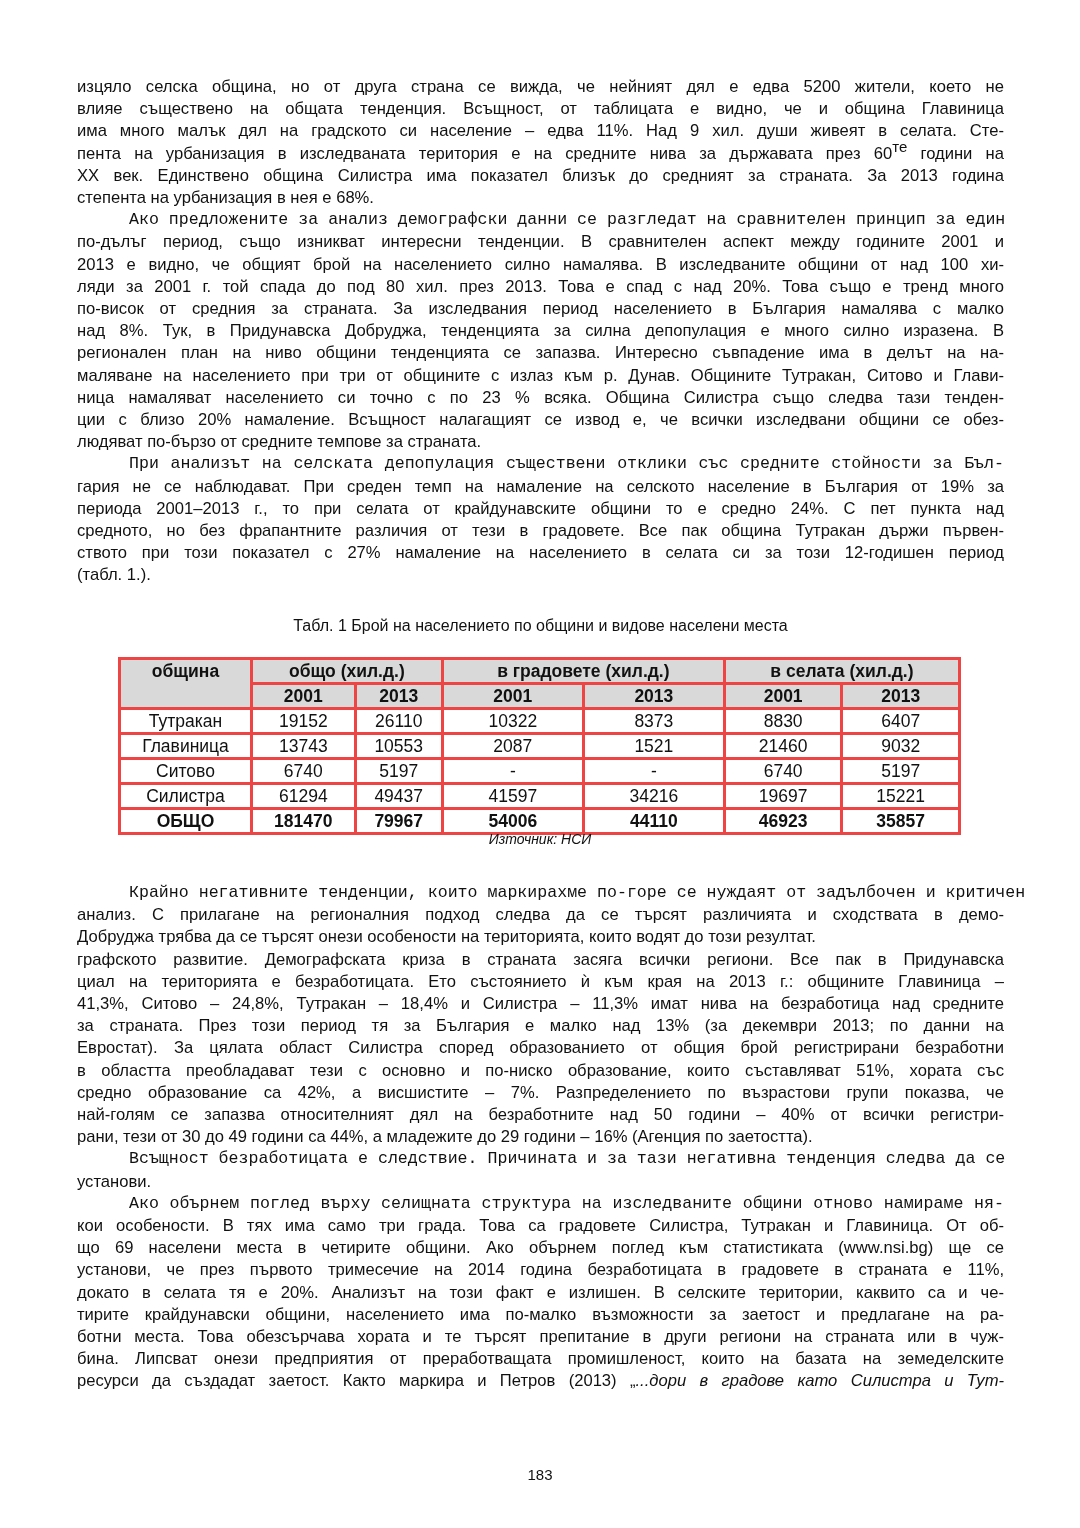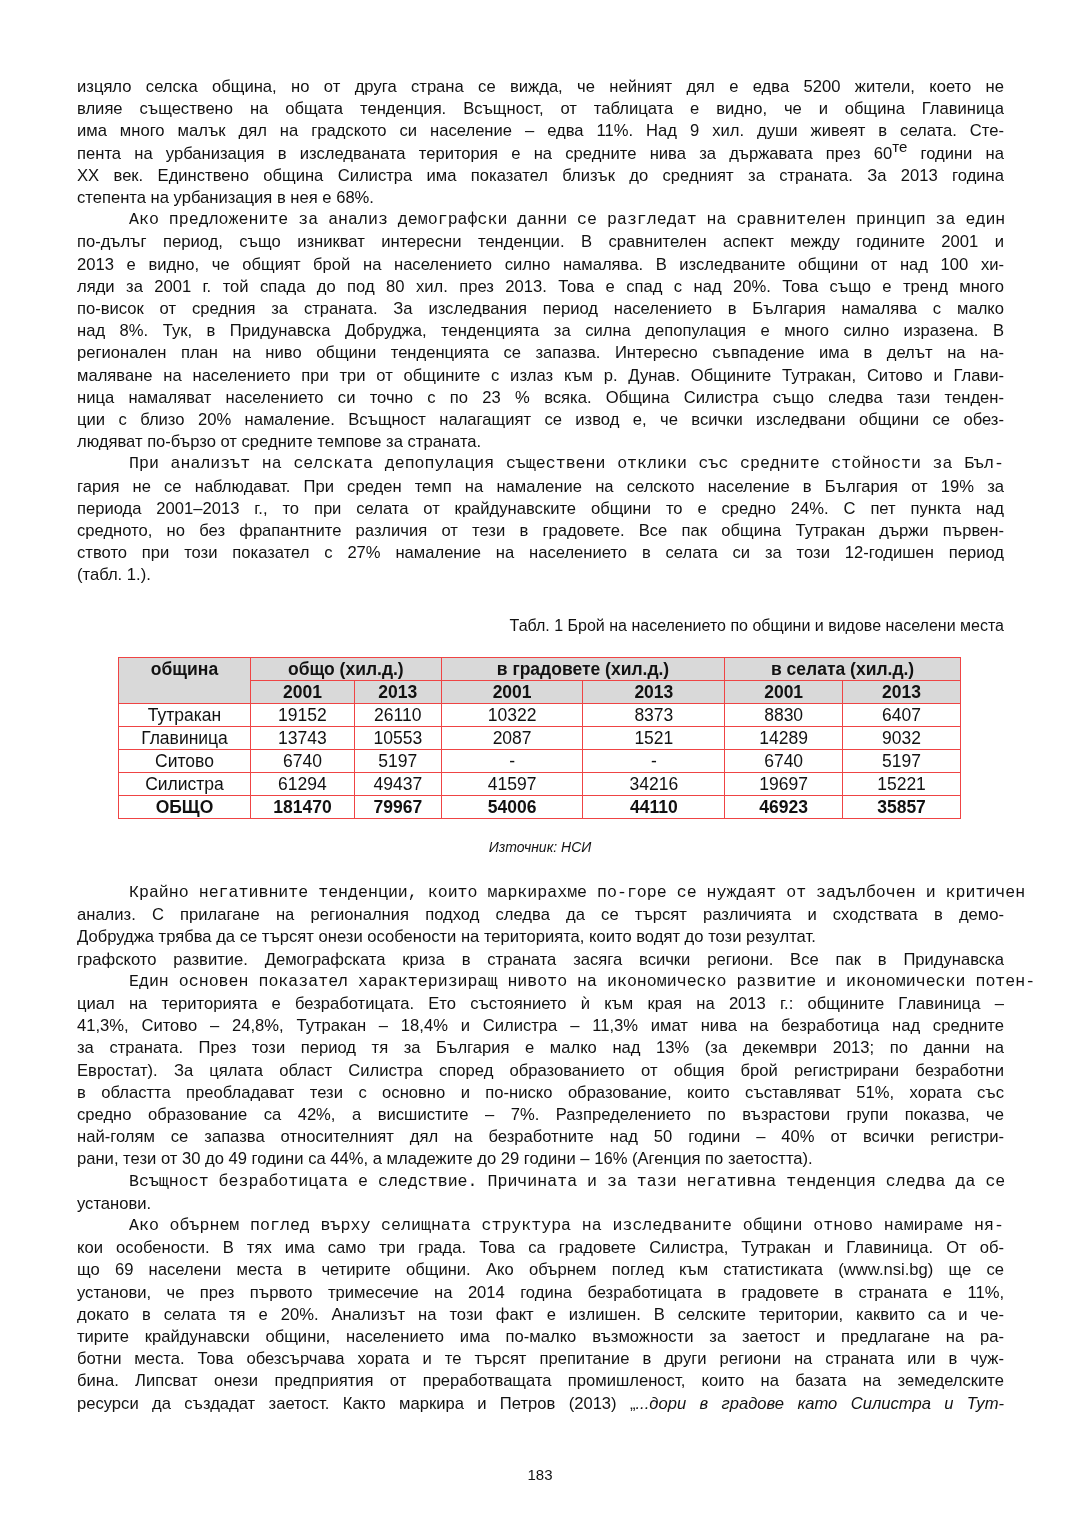--- a/index.html
+++ b/index.html
@@ -4,29 +4,29 @@
 <style>
   html, body { margin: 0; padding: 0; background: #ffffff; }
   body { width: 1080px; height: 1528px; position: relative; overflow: hidden;
          font-family: "Liberation Sans", sans-serif; color: #111; }
   .page { position: absolute; left: 77px; top: 76px; width: 927px; }
   .p { font-size: 16.6px; line-height: 22.2px; text-align: justify; margin: 0; }
   .p .line { display: block; text-align: justify; text-align-last: justify; white-space: nowrap; }
   .p .line.last { text-align-last: left; }
   .indent { padding-left: 52px; font-family: Liberation Mono, monospace; }
   sup { font-size: 15px; vertical-align: 7px; line-height: 0; }
-  .caption { font-size: 16px; text-align: right; margin-top: 30px; margin-bottom: 18px; }
+  .caption { font-size: 16px; text-align: center; margin-top: 30px; margin-bottom: 18px; }
   table.t { position: absolute; left: 118px; top: 657px; width: 843px; border-collapse: collapse;
             font-size: 17.5px; }
-  table.t td, table.t th { border: 1px solid #ef4444; text-align: center; height: 22px; padding: 0; line-height: 22px; }
+  table.t td, table.t th { border: 3px solid #ef4444; text-align: center; height: 22px; padding: 0; line-height: 22px; }
   table.t th { background: #d9d9d9; font-weight: bold; }
   table.t tr.total td { font-weight: bold; }
   table.t col.c0 { width: 132px; }
   .source { position: absolute; left: 0; width: 1080px; top: 831px; text-align: center;
-            font-style: italic; font-size: 14px; margin-top: 8px; }
+            font-style: italic; font-size: 14px; }
   .block2 { position: absolute; left: 77px; top: 882px; width: 927px; }
   .pagenum { position: absolute; left: 0; width: 1080px; top: 1466px; text-align: center; font-size: 15px; }
   i.quote { font-style: italic; }
 </style>
 </head>
 <body>
 
 <div class="page">
   <p class="p">
     <span class="line">изцяло селска община, но от друга страна се вижда, че нейният дял е едва 5200 жители, което не</span>
@@ -93,21 +93,21 @@
     <td>8373</td>
     <td>8830</td>
     <td>6407</td>
   </tr>
   <tr>
     <td>Главиница</td>
     <td>13743</td>
     <td>10553</td>
     <td>2087</td>
     <td>1521</td>
-    <td>14289</td>
+    <td>21460</td>
     <td>9032</td>
   </tr>
   <tr>
     <td>Ситово</td>
     <td>6740</td>
     <td>5197</td>
     <td>-</td>
     <td>-</td>
     <td>6740</td>
     <td>5197</td>
@@ -136,21 +136,20 @@
 <div class="source">Източник: НСИ</div>
 
 <div class="block2">
   <p class="p">
     <span class="line indent">Крайно негативните тенденции, които маркирахме по-горе се нуждаят от задълбочен и критичен</span>
     <span class="line">анализ. С прилагане на регионалния подход следва да се търсят различията и сходствата в демо-</span>
     <span class="line last">Добруджа трябва да се търсят онези особености на територията, които водят до този резултат.</span>
     <span class="line">графското развитие. Демографската криза в страната засяга всички региони. Все пак в Придунавска</span>
   </p>
   <p class="p">
-    <span class="line indent">Един основен показател характеризиращ нивото на икономическо развитие и икономически потен-</span>
     <span class="line">циал на територията е безработицата. Ето състоянието ѝ към края на 2013 г.: общините Главиница –</span>
     <span class="line">41,3%, Ситово – 24,8%, Тутракан – 18,4% и Силистра – 11,3% имат нива на безработица над средните</span>
     <span class="line">за страната. През този период тя за България е малко над 13% (за декември 2013; по данни на</span>
     <span class="line">Евростат). За цялата област Силистра според образованието от общия брой регистрирани безработни</span>
     <span class="line">в областта преобладават тези с основно и по-ниско образование, които съставляват 51%, хората със</span>
     <span class="line">средно образование са 42%, а висшистите – 7%. Разпределението по възрастови групи показва, че</span>
     <span class="line">най-голям се запазва относителният дял на безработните над 50 години – 40% от всички регистри-</span>
     <span class="line last">рани, тези от 30 до 49 години са 44%, а младежите до 29 години – 16% (Агенция по заетостта).</span>
   </p>
   <p class="p">

